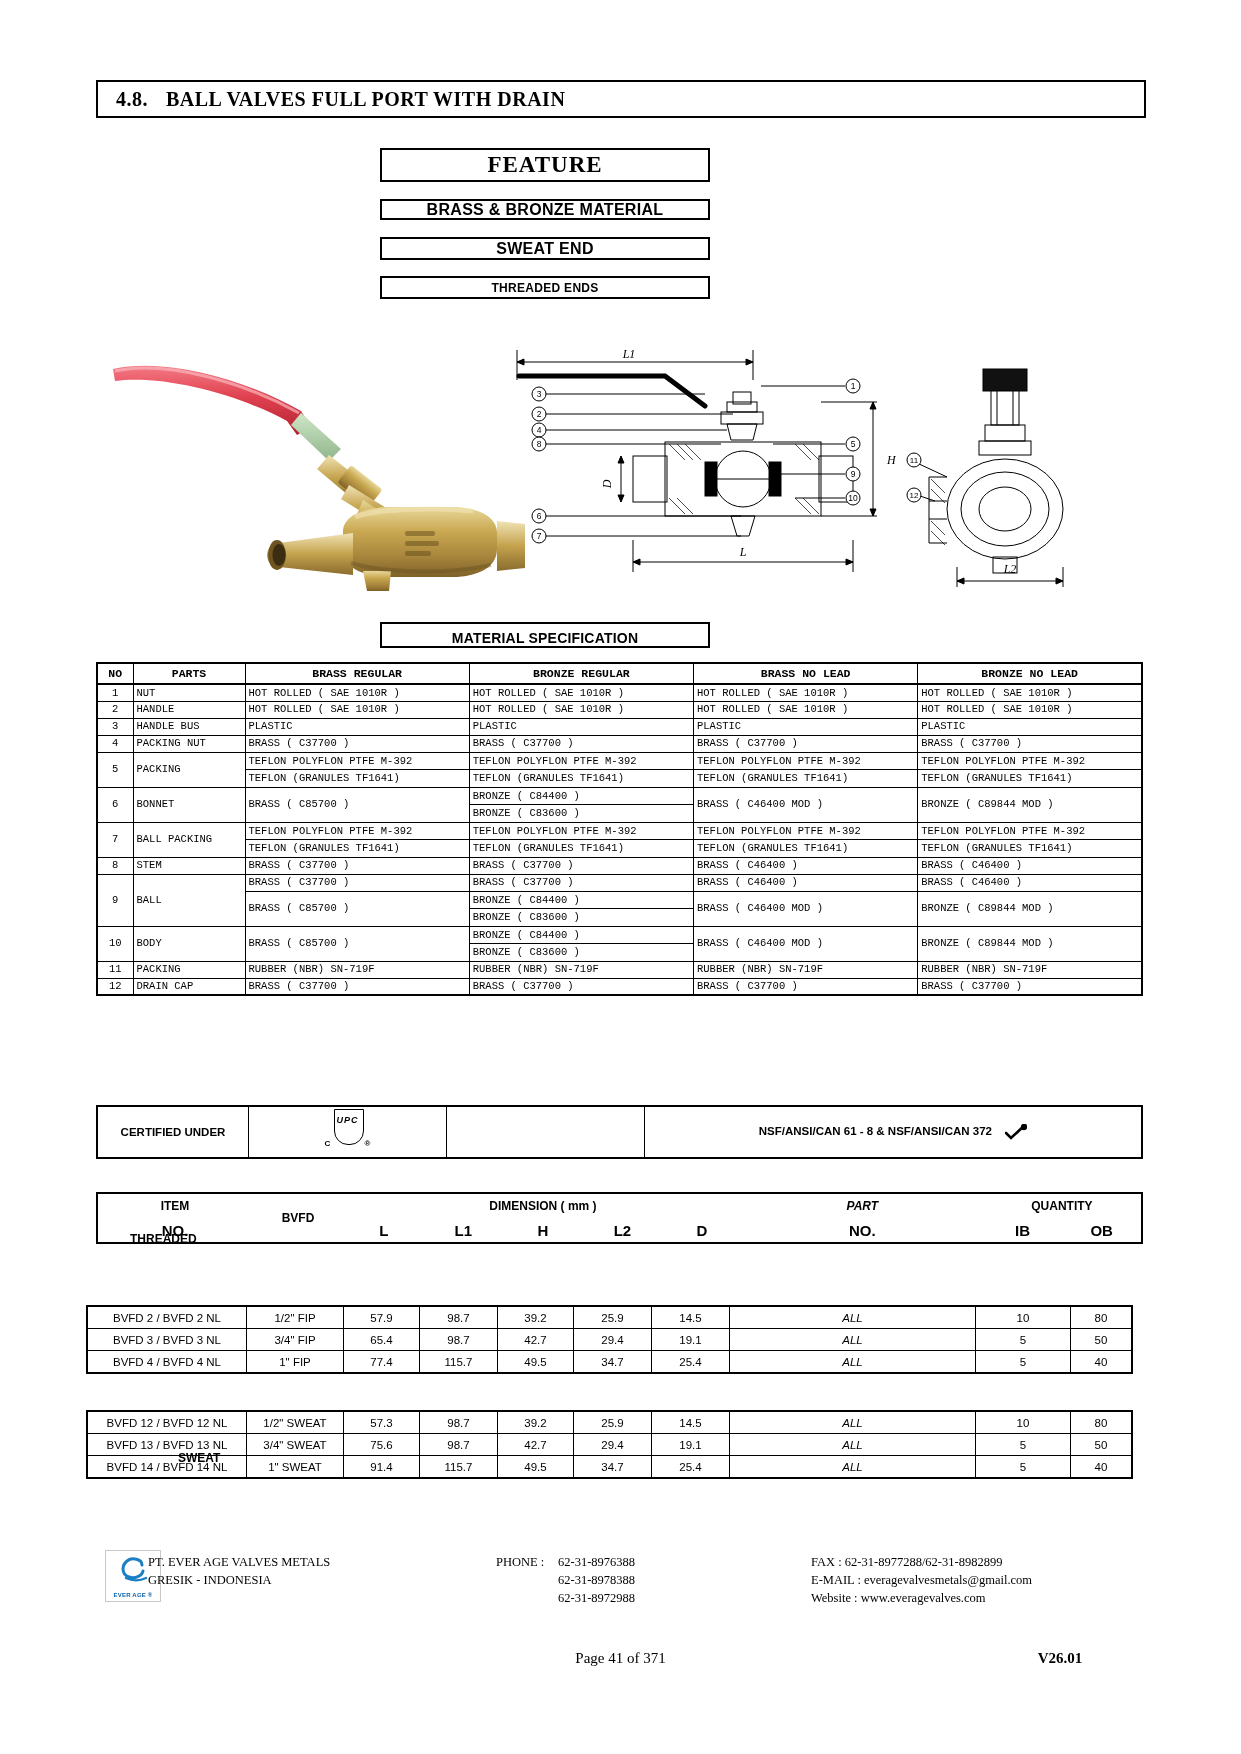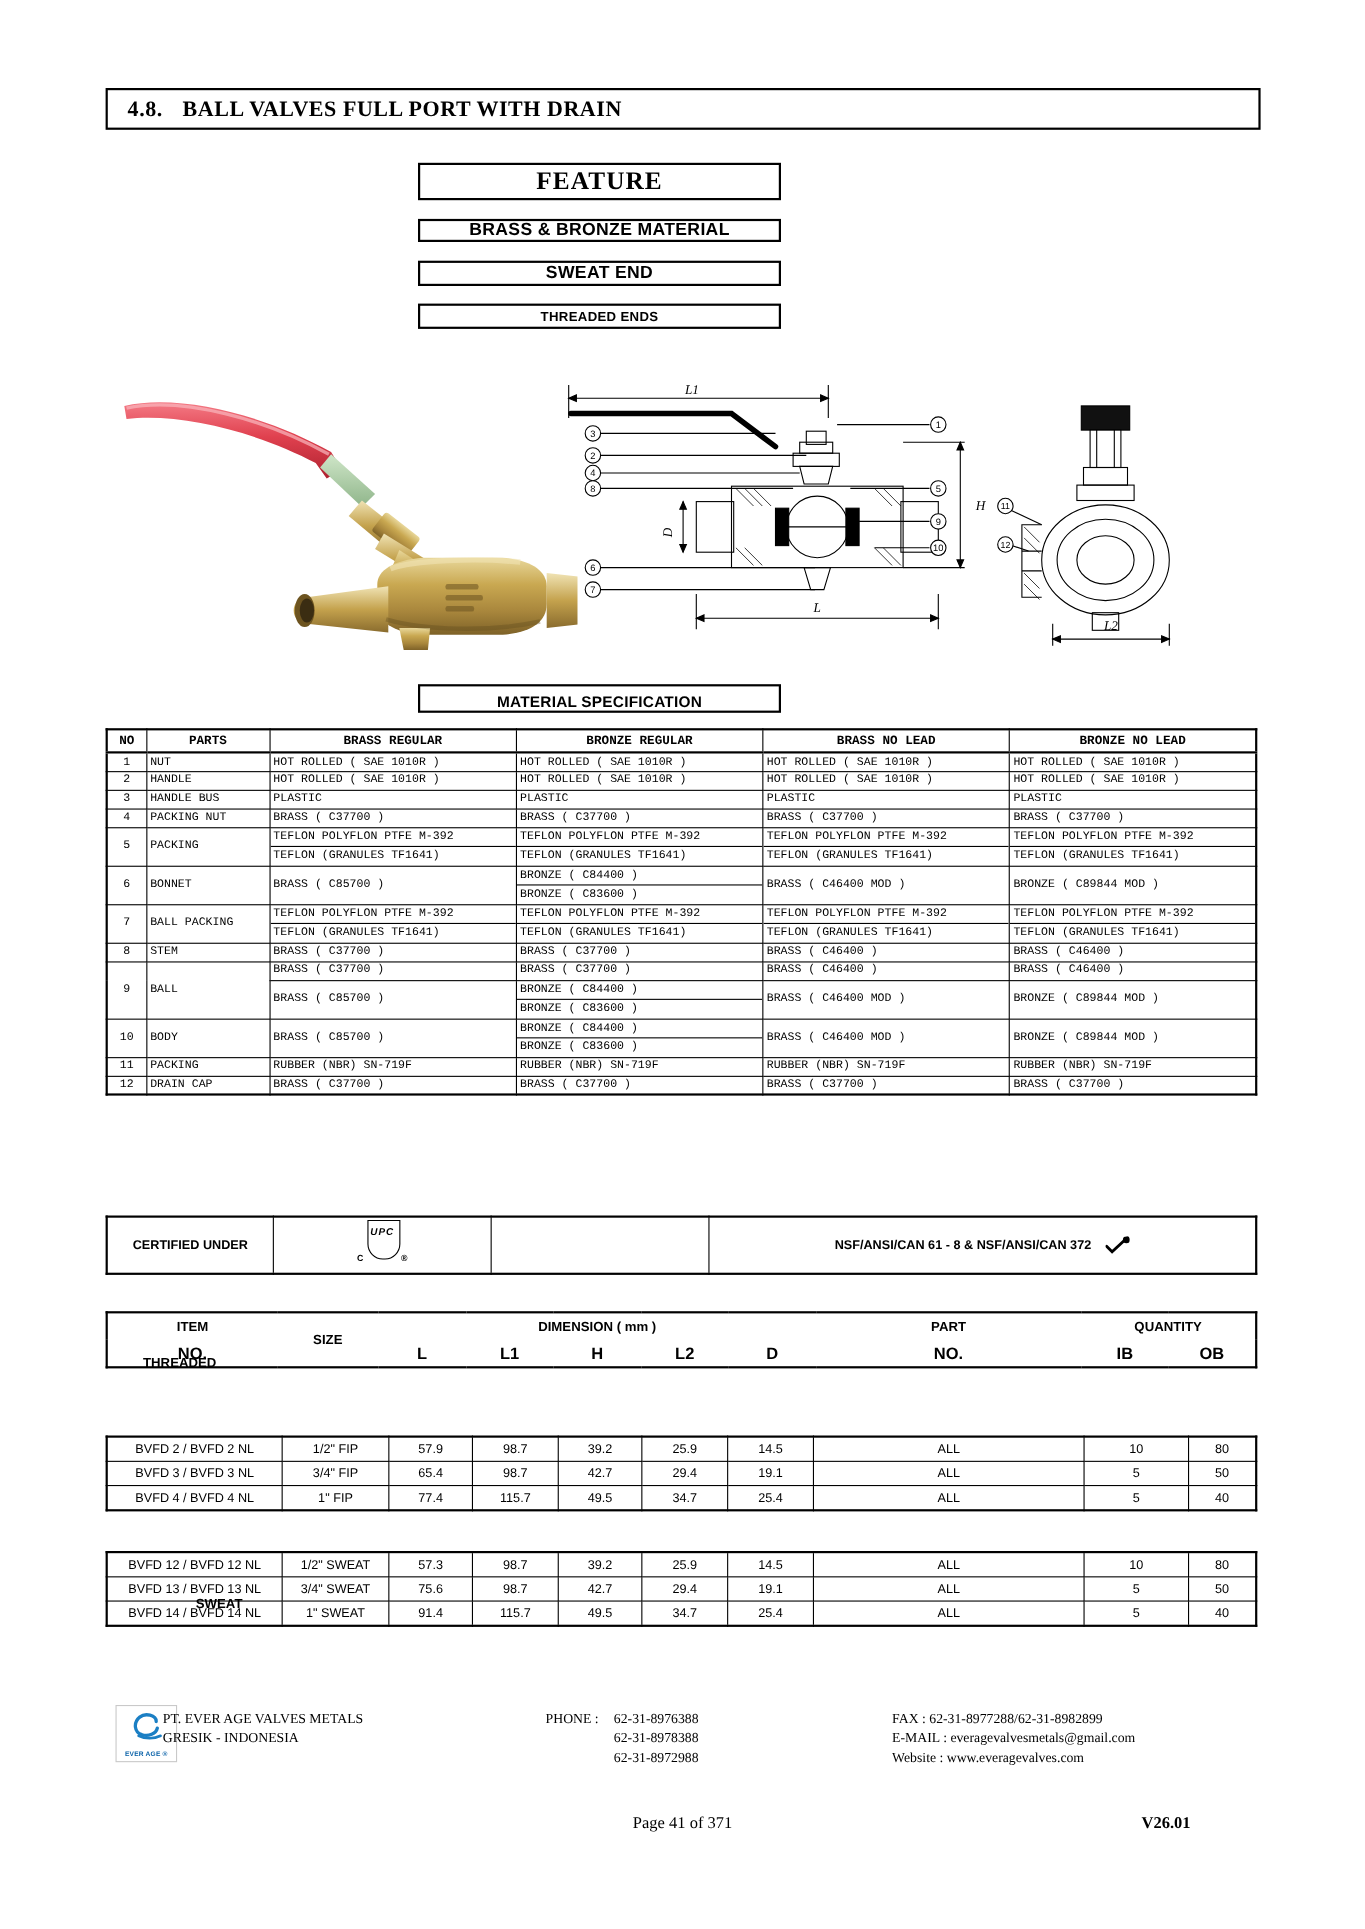--- a/index.html
+++ b/index.html
@@ -104,36 +104,36 @@
     border-top:2px solid #000;border-bottom:2px solid #000;
     border-left:2px solid #000;border-right:2px solid #000;
     font-size:12px;font-weight:bold;
   }
   #dim-header td{text-align:center;padding:0;height:24px;vertical-align:middle;}
   .dh-sub{font-size:15px;font-weight:bold;margin-top:48px;}
 
   
   .grp-label{position:absolute;font-size:12px;font-weight:bold;}
   .data-table{
-    position:absolute;left:96px;width:1047px;
+    position:absolute;left:86px;width:1047px;
     border-collapse:collapse;table-layout:fixed;
     border:2px solid #000;font-size:11.5px;padding-left:36px;
   }
   .data-table td{border:1px solid #000;height:21px;text-align:center;
     vertical-align:middle;padding:0 2px;white-space:nowrap;}
 
   
   .c-item{width:154px;}
   .c-size{width:92px;}
   .c-l{width:71px;}
   .c-l1{width:73px;}
   .c-h{width:71px;}
   .c-l2{width:73px;}
   .c-d{width:73px;}
-  .c-part{width:241px;}
+  .c-part{width:241px;font-style:italic;}
   .c-ib{width:90px;}
   .c-ob{width:auto;}
 
   
   #footer{position:absolute;left:96px;top:1545px;width:1050px;height:80px;font-size:11.5px;}
   .logo-box{position:absolute;left:9px;top:5px;width:54px;height:50px;
     border:1px solid #c9c9c9;background:#fff;}
   .logo-swirl{position:absolute;left:12px;top:6px;}
   .logo-cap{position:absolute;left:2px;bottom:3px;width:50px;text-align:center;
     font-size:6px;font-weight:bold;color:#0a62a8;letter-spacing:.2px;}
@@ -566,21 +566,21 @@
         </span>
       </td>
     </tr>
   </tbody>
     </table>
 
   <table id="dim-header">
     <tbody>
         <tr>
       <td class="c-item">ITEM</td>
-      <td class="c-size" rowspan="2">SIZE</td>
+      <td class="c-size" rowspan="2">BVFD</td>
       <td colspan="5">DIMENSION ( mm )</td>
       <td class="c-part">PART</td>
       <td colspan="2">QUANTITY</td>
     </tr>
     <tr>
       <td class="dh-sub">NO.</td>
       <td class="c-l dh-sub">L</td>
       <td class="c-l1 dh-sub">L1</td>
       <td class="c-h dh-sub">H</td>
       <td class="c-l2 dh-sub">L2</td>

